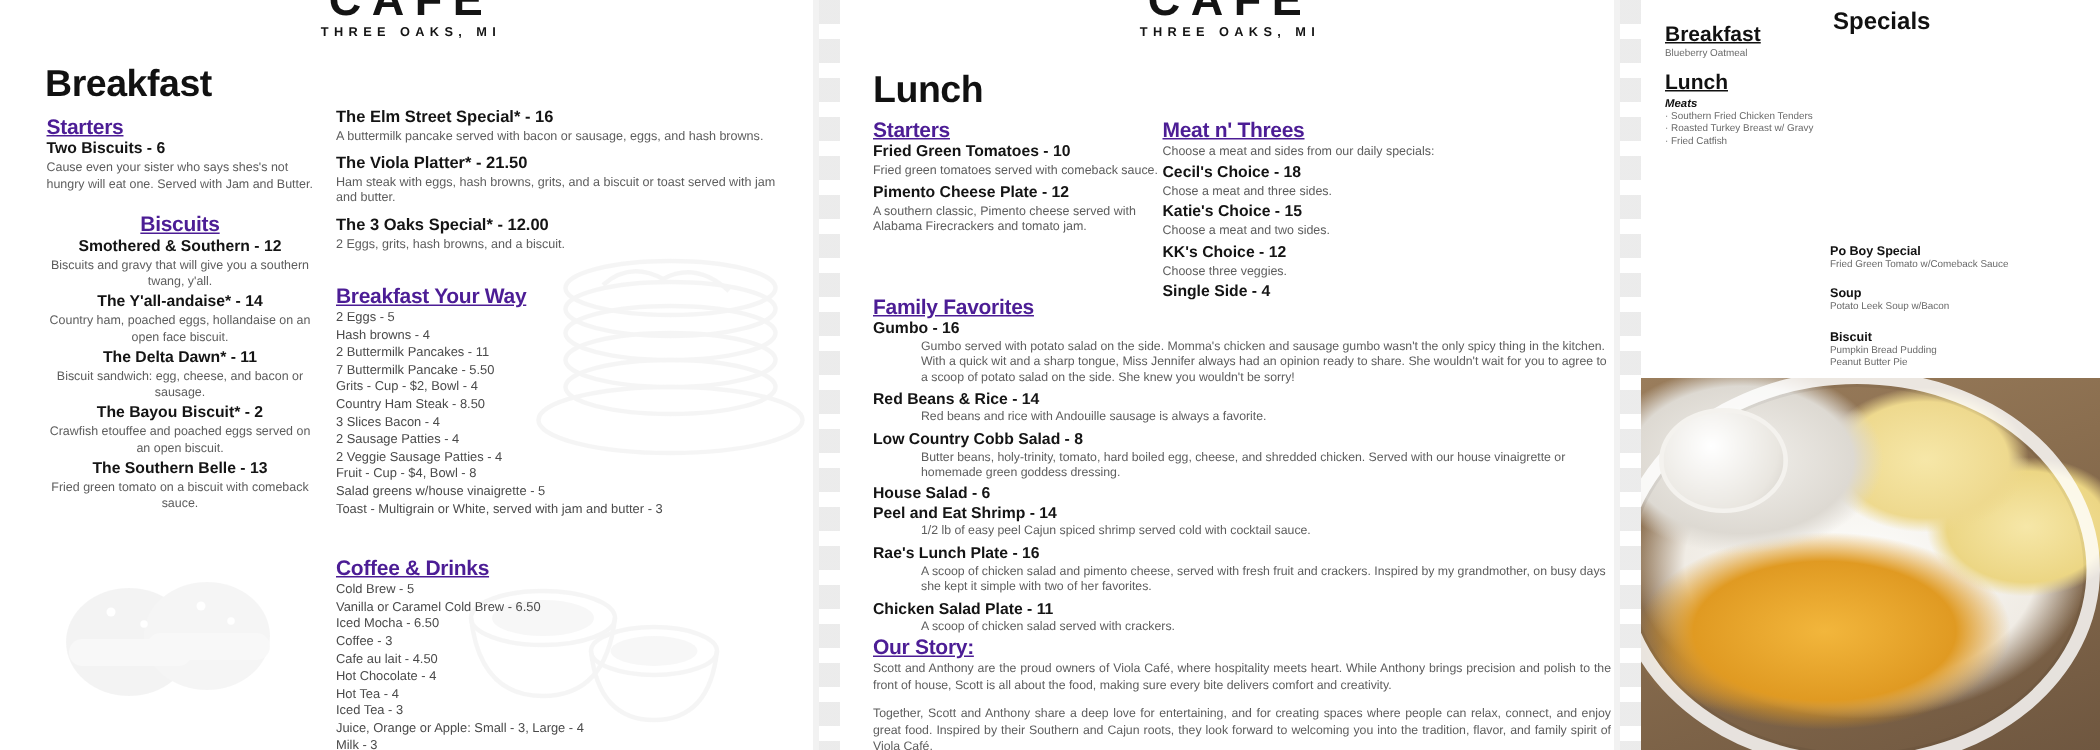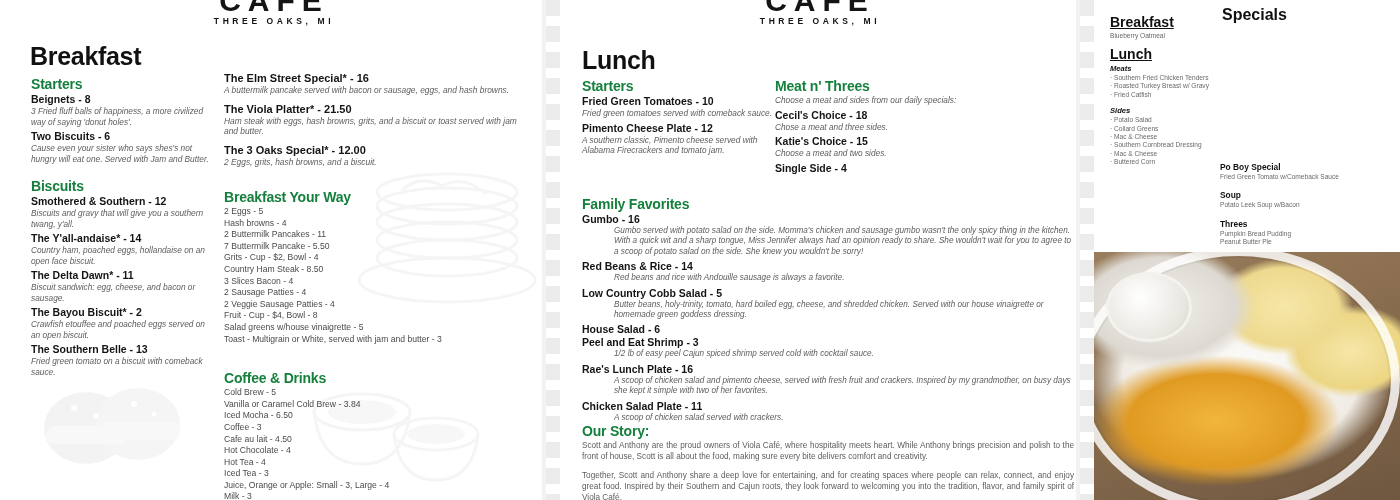--- a/index.html
+++ b/index.html
@@ -80,37 +80,37 @@
     font-family: "Liberation Sans", sans-serif;
     font-weight: bold;
     font-size: 25px;
     letter-spacing: -0.3px;
     color: #111;
     margin: 0;
   }
   .group-title {
     font-weight: bold;
     font-size: 14px;
-    color: #15803d;
+    color: #4c1d95;
     margin: 0 0 1px 0;
     letter-spacing: -0.2px;
+    text-decoration: underline;
   }
   .item-name {
     font-weight: bold;
     font-size: 10.5px;
     color: #141414;
     margin: 0;
     line-height: 13px;
   }
   .item-desc {
     font-size: 8.3px;
     color: #5d5d5d;
     margin: 0 0 3px 0;
     line-height: 10.5px;
-    font-style: italic;
   }
   .plain-line {
     font-size: 8.6px;
     color: #4a4a4a;
     line-height: 11.6px;
     margin: 0;
   }
   .story-para {
     font-size: 8.2px;
     color: #5d5d5d;
@@ -118,21 +118,21 @@
     margin: 0 0 8px 0;
     text-align: justify;
   }
 
   
   #bk-title   { position: absolute; left: 30px; top: 42px; }
   #bk-col-left  { position: absolute; left: 31px; top: 76px; width: 178px; }
   #bk-col-right { position: absolute; left: 224px; top: 72px; width: 300px; }
 
   #bk-starters { margin-bottom: 14px; }
-  #bk-biscuits { margin-top: 8px; }
+  #bk-biscuits { margin-top: 8px; text-align: center; }
 
   #bk-your-way { margin-top: 22px; }
   #bk-drinks   { margin-top: 25px; }
 
   .right-item { margin-bottom: 7px; }
   .right-item .item-name { font-size: 11px; }
   .right-item .item-desc { font-size: 8.4px; }
 
   
   #ln-title { position: absolute; left: 22px; top: 46px; }
@@ -274,24 +274,20 @@
     </svg>
   </div>
 
   <h1 class="section-title" id="bk-title">Breakfast</h1>
 
   <div id="bk-col-left">
 
     <div id="bk-starters">
       <div class="group-title">Starters</div>
 
-      <div>
-        <div class="item-name">Beignets - 8</div>
-        <div class="item-desc">3 Fried fluff balls of happiness, a more civilized way of saying 'donut holes'.</div>
-      </div>
       <div>
         <div class="item-name">Two Biscuits - 6</div>
         <div class="item-desc">Cause even your sister who says shes's not hungry will eat one. Served with Jam and Butter.</div>
       </div>
     </div>
 
     <div id="bk-biscuits">
       <div class="group-title">Biscuits</div>
 
       <div>
@@ -345,21 +341,21 @@
       <div class="plain-line">2 Sausage Patties -  4</div>
       <div class="plain-line">2 Veggie Sausage Patties - 4</div>
       <div class="plain-line">Fruit - Cup - $4, Bowl - 8</div>
       <div class="plain-line">Salad greens w/house vinaigrette - 5</div>
       <div class="plain-line">Toast - Multigrain or White, served with jam and butter - 3</div>
     </div>
 
     <div id="bk-drinks">
       <div class="group-title">Coffee &amp; Drinks</div>
       <div class="plain-line">Cold Brew - 5</div>
-      <div class="plain-line">Vanilla or Caramel Cold Brew - 3.84</div>
+      <div class="plain-line">Vanilla or Caramel Cold Brew - 6.50</div>
       <div class="plain-line">Iced Mocha - 6.50</div>
       <div class="plain-line">Coffee - 3</div>
       <div class="plain-line">Cafe au lait - 4.50</div>
       <div class="plain-line">Hot Chocolate - 4</div>
       <div class="plain-line">Hot Tea - 4</div>
       <div class="plain-line">Iced Tea - 3</div>
       <div class="plain-line">Juice, Orange or Apple: Small - 3, Large - 4</div>
       <div class="plain-line">Milk - 3</div>
 
     </div>
@@ -396,44 +392,48 @@
     <div class="item-desc">Choose a meat and sides from our daily specials:</div>
     <div>
       <div class="item-name">Cecil's Choice - 18</div>
       <div class="item-desc">Chose a meat and three sides.</div>
     </div>
     <div>
       <div class="item-name">Katie's Choice - 15</div>
       <div class="item-desc">Choose a meat and two sides.</div>
     </div>
     <div>
+      <div class="item-name">KK's Choice - 12</div>
+      <div class="item-desc">Choose three veggies.</div>
+    </div>
+    <div>
       <div class="item-name">Single Side - 4</div>
     </div>
   </div>
 
   <div id="ln-family">
     <div class="group-title">Family Favorites</div>
 
     <div>
       <div class="item-name">Gumbo - 16</div>
       <div class="item-desc">Gumbo served with potato salad on the side. Momma's chicken and sausage gumbo wasn't the only spicy thing in the kitchen. With a quick wit and a sharp tongue, Miss Jennifer always had an opinion ready to share.  She wouldn't wait for you to agree to a scoop of potato salad on the side. She knew you wouldn't be sorry!</div>
     </div>
     <div>
       <div class="item-name">Red Beans &amp; Rice - 14</div>
       <div class="item-desc">Red beans and rice with Andouille sausage is always a favorite.</div>
     </div>
     <div>
-      <div class="item-name">Low Country Cobb Salad - 5</div>
+      <div class="item-name">Low Country Cobb Salad - 8</div>
       <div class="item-desc">Butter beans, holy-trinity, tomato, hard boiled egg, cheese, and shredded chicken. Served with our house vinaigrette or homemade green goddess dressing.</div>
     </div>
     <div>
       <div class="item-name">House Salad - 6</div>
     </div>
     <div>
-      <div class="item-name">Peel and Eat Shrimp - 3</div>
+      <div class="item-name">Peel and Eat Shrimp - 14</div>
       <div class="item-desc">1/2 lb of easy peel Cajun spiced shrimp served cold with cocktail sauce.</div>
     </div>
     <div>
       <div class="item-name">Rae's Lunch Plate - 16</div>
       <div class="item-desc">A scoop of chicken salad and pimento cheese, served with fresh fruit and crackers. Inspired by my grandmother, on busy days she kept it simple with two of her favorites.</div>
     </div>
     <div>
       <div class="item-name">Chicken Salad Plate - 11</div>
       <div class="item-desc">A scoop of chicken salad served with crackers.</div>
     </div>
@@ -462,42 +462,33 @@
   <div id="sp-lunch">
     <div class="sp-h1">Lunch</div>
 
     <div class="sp-sub-block">
       <div class="sp-h2">Meats</div>
       <div class="sp-line">· Southern Fried Chicken Tenders</div>
       <div class="sp-line">· Roasted Turkey Breast w/ Gravy</div>
       <div class="sp-line">· Fried Catfish</div>
     </div>
 
-    <div class="sp-sub-block">
-      <div class="sp-h2">Sides</div>
-      <div class="sp-line">· Potato Salad</div>
-      <div class="sp-line">· Collard Greens</div>
-      <div class="sp-line">· Mac &amp; Cheese</div>
-      <div class="sp-line">· Southern Cornbread Dressing</div>
-      <div class="sp-line">· Mac &amp; Cheese</div>
-      <div class="sp-line">· Buttered Corn</div>
-    </div>
   </div>
 
   <div id="sp-right">
     <div class="sp-block">
       <div class="sp-h3">Po Boy Special</div>
       <div class="sp-line">Fried Green Tomato w/Comeback Sauce</div>
     </div>
     <div class="sp-block">
       <div class="sp-h3">Soup</div>
       <div class="sp-line">Potato Leek Soup w/Bacon</div>
     </div>
     <div class="sp-block">
-      <div class="sp-h3">Threes</div>
+      <div class="sp-h3">Biscuit</div>
       <div class="sp-line">Pumpkin Bread Pudding</div>
       <div class="sp-line">Peanut Butter Pie</div>
     </div>
     <div class="sp-block">
       <div class="sp-h3">Community Coffee</div>
     </div>
   </div>
 
 </div>
 

